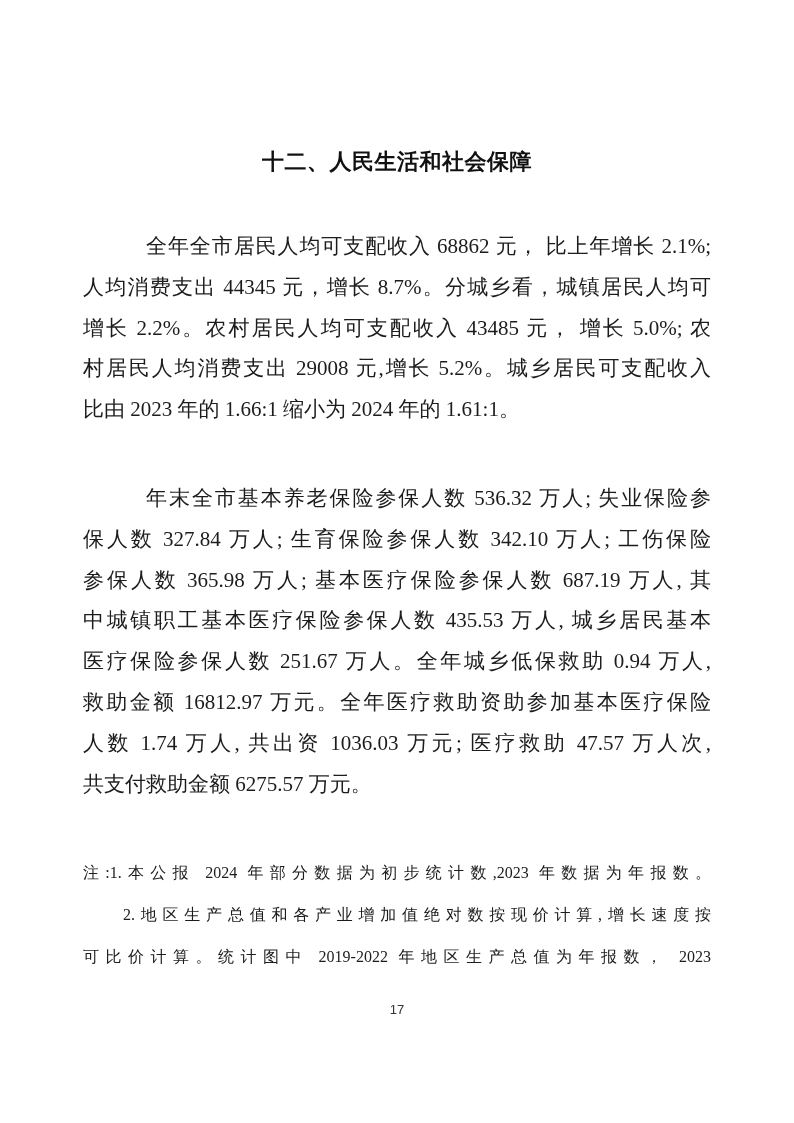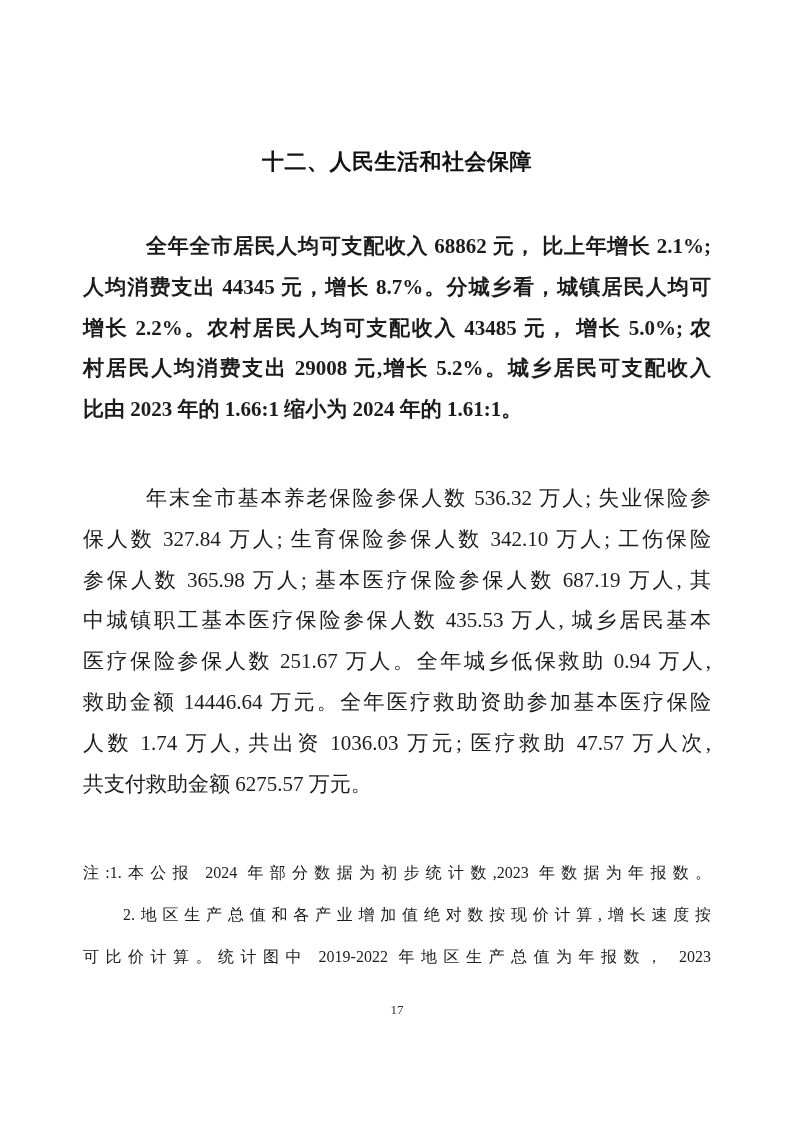--- a/index.html
+++ b/index.html
@@ -30,21 +30,21 @@
     font-size: 22px;
     line-height: 28px;
     color: #111111;
     letter-spacing: 0.5px;
   }
   .textblock {
     position: absolute;
     left: 83px;
     width: 628px;
   }
-  .para-1 { top: 226px; font-weight: bold; }
+  .para-1 { top: 226px; }
   .para-2 { top: 478px; }
   .bodyline {
     font-size: 21px;
     height: 40.8px;
     line-height: 40.8px;
     white-space: nowrap;
     text-align: justify;
     color: #1c1c1c;
   }
   .bodyline.j {
@@ -65,21 +65,21 @@
     white-space: normal;
     text-align-last: justify;
   }
   .note-indent { text-indent: 40px; }
   .page-number {
     position: absolute;
     top: 1001px;
     left: 0;
     width: 794px;
     text-align: center;
-    font-family: Liberation Serif, serif;
+    font-family: Liberation Sans, sans-serif;
     font-size: 13px;
     line-height: 18px;
     color: #333333;
   }
 </style>
 </head>
 <body>
 
 <div class="page">
 
@@ -92,21 +92,21 @@
     <div class="bodyline j">村居民人均消费支出 29008 元,增长 5.2%。城乡居民可支配收入</div>
     <div class="bodyline">比由 2023 年的 1.66:1 缩小为 2024 年的 1.61:1。</div>
   </div>
 
   <div class="textblock para-2">
     <div class="bodyline j indent2">年末全市基本养老保险参保人数 536.32 万人; 失业保险参</div>
     <div class="bodyline j">保人数 327.84 万人; 生育保险参保人数 342.10 万人; 工伤保险</div>
     <div class="bodyline j">参保人数 365.98 万人; 基本医疗保险参保人数 687.19 万人, 其</div>
     <div class="bodyline j">中城镇职工基本医疗保险参保人数 435.53 万人, 城乡居民基本</div>
     <div class="bodyline j">医疗保险参保人数 251.67 万人。全年城乡低保救助 0.94 万人,</div>
-    <div class="bodyline j">救助金额 14446.64 万元。全年医疗救助资助参加基本医疗保险</div>
+    <div class="bodyline j">救助金额 16812.97 万元。全年医疗救助资助参加基本医疗保险</div>
     <div class="bodyline j">人数 1.74 万人, 共出资 1036.03 万元; 医疗救助 47.57 万人次,</div>
     <div class="bodyline">共支付救助金额 6275.57 万元。</div>
   </div>
 
   <div class="textblock notes">
     <div class="noteline j">注:1.本公报 2024 年部分数据为初步统计数,2023 年数据为年报数。</div>
     <div class="noteline j note-indent">2.地区生产总值和各产业增加值绝对数按现价计算,增长速度按</div>
     <div class="noteline j">可比价计算。统计图中 2019-2022 年地区生产总值为年报数， 2023</div>
   </div>
 

